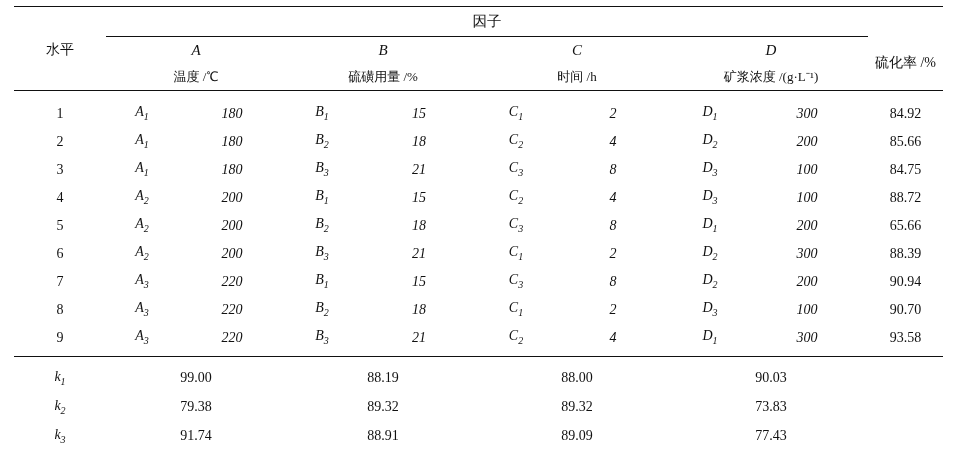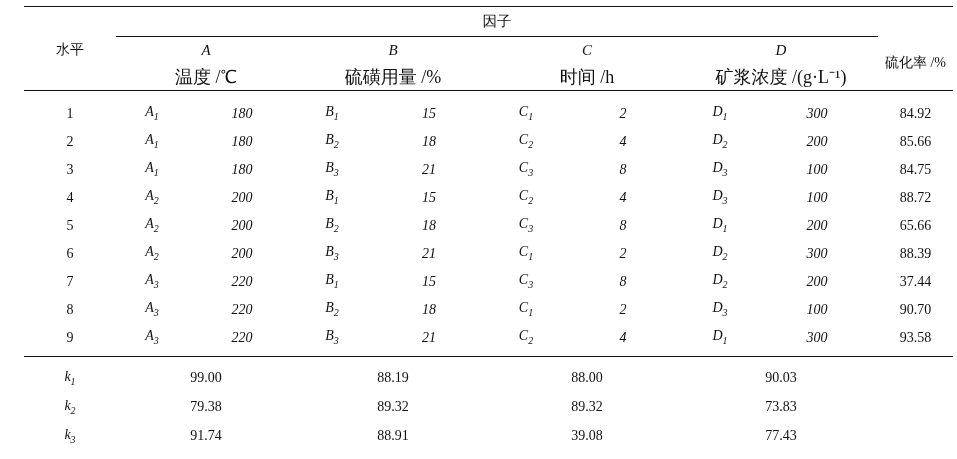--- a/index.html
+++ b/index.html
@@ -12,21 +12,21 @@
     height: 459px;
     font-family: "Liberation Serif", serif;
     color: #111;
     overflow: hidden;
   }
   .sheet {
     position: relative;
     width: 957px;
     height: 459px;
     box-sizing: border-box;
-    padding: 6px 14px 0 24px;
+    padding: 6px 14px 0 14px;
   }
   table.ortho {
     width: 929px;
     border-collapse: collapse;
     font-size: 14px;
     table-layout: fixed;
   }
   table.ortho td, table.ortho th {
     padding: 0;
     margin: 0;
@@ -56,21 +56,21 @@
     height: 28px;
   }
   .hdr-sym .sym {
     font-style: italic;
     font-size: 15px;
   }
   .hdr-unit {
     height: 26px;
   }
   .hdr-unit .unit {
-    font-size: 18px;
+    font-size: 13px;
     margin-top: 18px;
   }
   .lvl-head {
     font-size: 14px;
   }
   .data-row td {
     height: 28px;
     font-size: 14px;
   }
   .kr-row td {
@@ -234,21 +234,21 @@
         <tr class="data-row">
           <td>7</td>
           <td class="col-sym"><span class="ital">A</span><span class="sub ital">3</span></td>
           <td class="col-val">220</td>
           <td class="col-sym"><span class="ital">B</span><span class="sub ital">1</span></td>
           <td class="col-val">15</td>
           <td class="col-sym"><span class="ital">C</span><span class="sub ital">3</span></td>
           <td class="col-val">8</td>
           <td class="col-sym"><span class="ital">D</span><span class="sub ital">2</span></td>
           <td class="col-val">200</td>
-          <td class="col-last">37.44</td>
+          <td class="col-last">90.94</td>
         </tr>
         <tr class="data-row">
           <td>8</td>
           <td class="col-sym"><span class="ital">A</span><span class="sub ital">3</span></td>
           <td class="col-val">220</td>
           <td class="col-sym"><span class="ital">B</span><span class="sub ital">2</span></td>
           <td class="col-val">18</td>
           <td class="col-sym"><span class="ital">C</span><span class="sub ital">1</span></td>
           <td class="col-val">2</td>
           <td class="col-sym"><span class="ital">D</span><span class="sub ital">3</span></td>
@@ -295,21 +295,21 @@
           <td class="col-k" colspan="2">79.38</td>
           <td class="col-k" colspan="2">89.32</td>
           <td class="col-k" colspan="2">89.32</td>
           <td class="col-k" colspan="2">73.83</td>
           <td></td>
         </tr>
         <tr class="kr-row">
           <td><span class="ital">k</span><span class="sub ital">3</span></td>
           <td class="col-k" colspan="2">91.74</td>
           <td class="col-k" colspan="2">88.91</td>
-          <td class="col-k" colspan="2">39.08</td>
+          <td class="col-k" colspan="2">89.09</td>
           <td class="col-k" colspan="2">77.43</td>
           <td></td>
         </tr>
         <tr class="kr-row">
           <td><span class="ital">R</span></td>
           <td class="col-k" colspan="2">6.63</td>
           <td class="col-k" colspan="2">1.12</td>
           <td class="col-k" colspan="2">1.32</td>
           <td class="col-k" colspan="2">1.97</td>
           <td></td>

